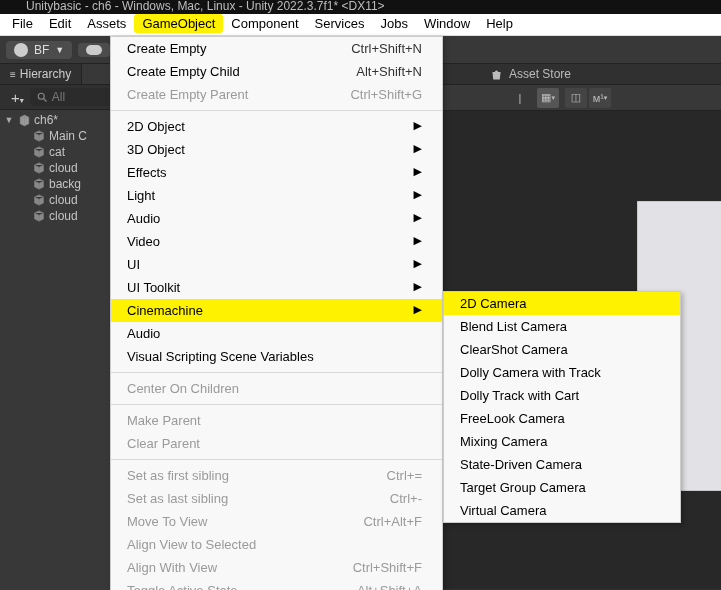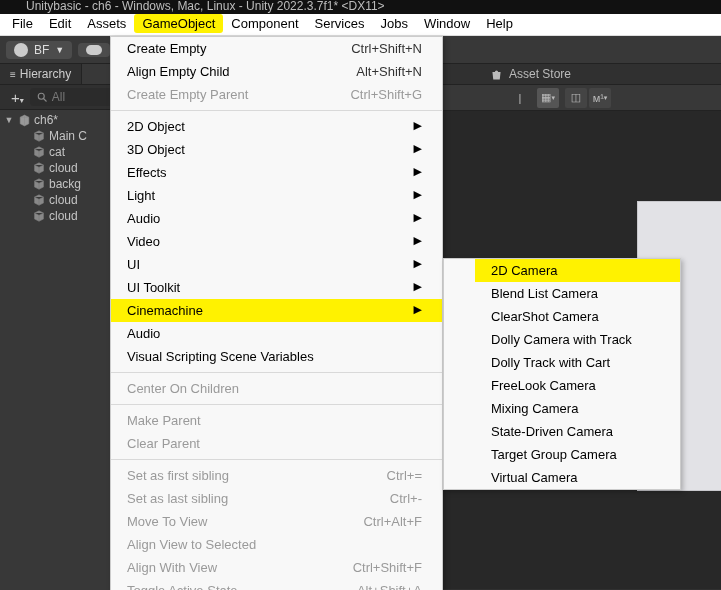--- a/index.html
+++ b/index.html
@@ -37,21 +37,21 @@
   .right-tabs svg { width:13px; height:13px; }
   .right-tool { background:#383838; padding:3px 6px; border-bottom:1px solid #222; display:flex; align-items:center; gap:6px; height:26px; justify-content:flex-end; padding-right:110px;}
   .tool-seg { display:flex; gap:2px; }
   .tb { background:#444; width:22px; height:20px; display:flex; align-items:center; justify-content:center; border-radius:2px; color:#bbb; font-size:11px; }
   .tb.on { background:#555; }
   .viewport { position:relative; flex:1; background:#282828; height: calc(100% - 48px); }
   .obj-shadow { position:absolute; right:0; top:90px; width:84px; height:290px; background:#e2e2e6; border:1px solid #c9c9cd; border-right:none;}
   
   .menu { position:absolute; background:#f8f8f8; border:1px solid #ccc; box-shadow:2px 2px 5px rgba(0,0,0,.25); font-size:13px; color:#000; }
   .menu.primary { left:110px; top:36px; width:333px; }
-  .menu.secondary { left:443px; top:258px; width:238px;padding-left:31px; }
+  .menu.secondary { left:443px; top:291px; width:238px; }
   .row { display:flex; align-items:flex-start; padding:4px 20px 4px 16px; white-space:nowrap; }
   .row .lbl { flex:1; }
   .row .sc { color:#333; padding-left:20px; }
   .row .caret { font-size:11px; color:#000; }
   .row.disabled { color:#9a9a9a; }
   .row.disabled .sc { color:#9a9a9a; }
   .row.hl { background:#fff200; }
   .sep { height:1px; background:#d9d9d9; margin:4px 0; }
   .right-divider { position:absolute; left:234px; top:64px; bottom:0; width:6px; background:#2a2a2a; border-right:1px solid #222;}
 </style>
@@ -191,21 +191,21 @@
 </div>
 
 <div class="right-divider"></div>
 
 <div class="menu primary" id="primary-menu">
     <div class="row">
       <span class="lbl">Create Empty</span>
       <span class="sc">Ctrl+Shift+N</span>
     </div>
     <div class="row">
-      <span class="lbl">Align Empty Child</span>
+      <span class="lbl">Create Empty Child</span>
       <span class="sc">Alt+Shift+N</span>
     </div>
     <div class="row disabled">
       <span class="lbl">Create Empty Parent</span>
       <span class="sc">Ctrl+Shift+G</span>
     </div>
     <div class="sep"></div>
     <div class="row">
       <span class="lbl">2D Object</span>
       <span class="caret">▶</span>

